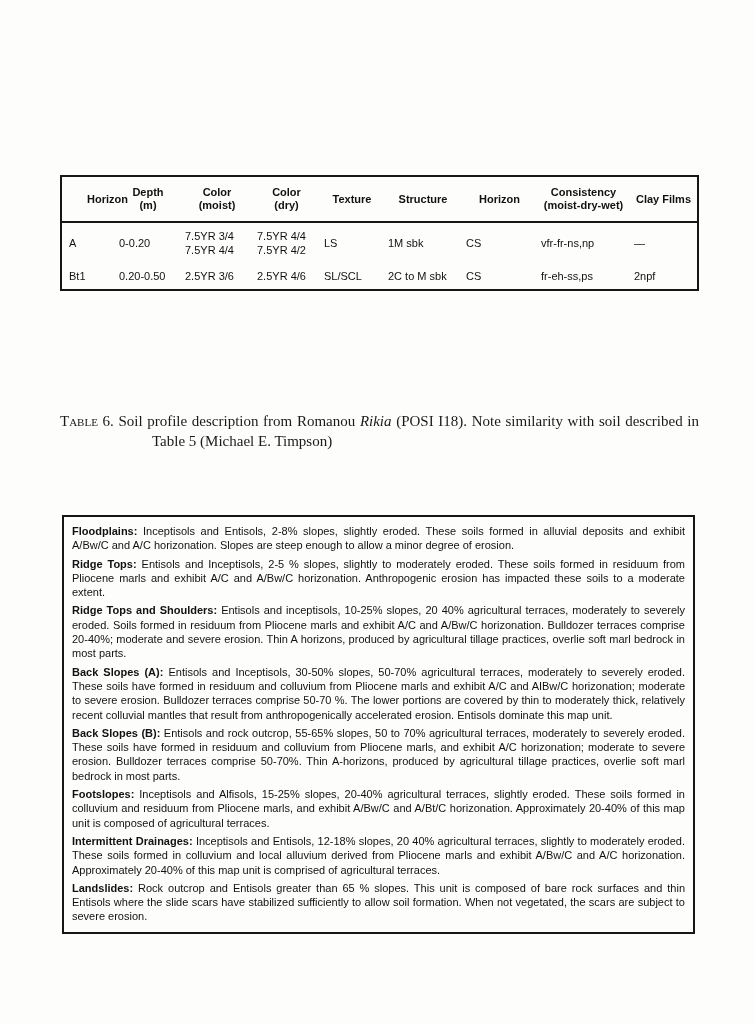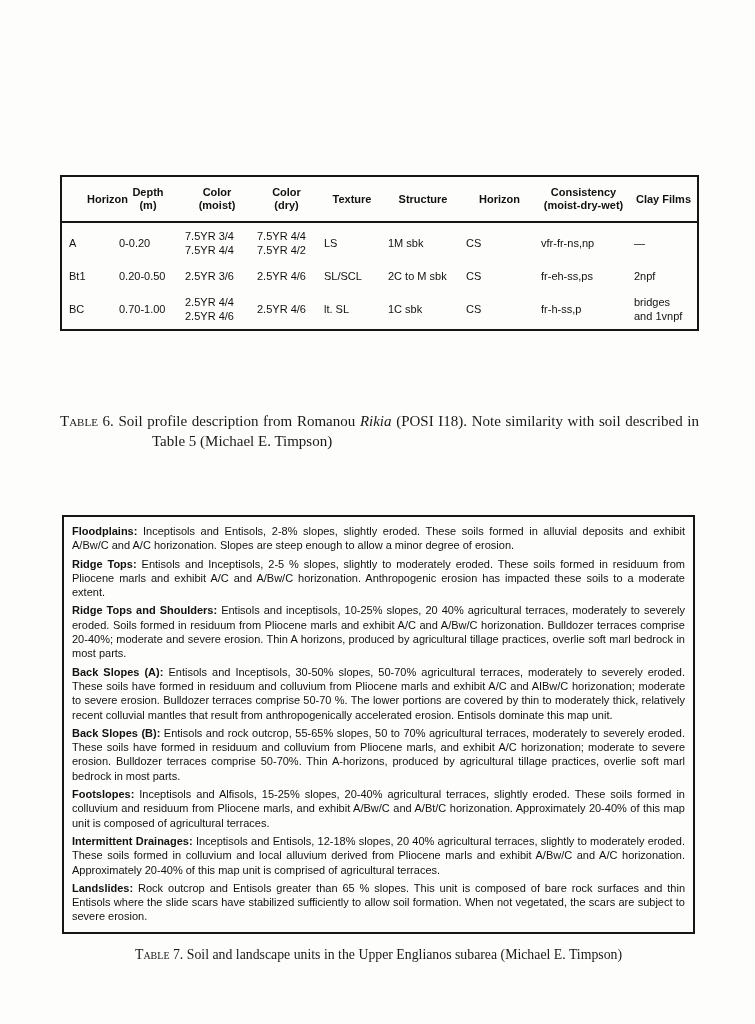--- a/index.html
+++ b/index.html
@@ -106,45 +106,31 @@
         <td class="first">Bt1</td>
         <td>0.20-0.50</td>
         <td>2.5YR 3/6</td>
         <td>2.5YR 4/6</td>
         <td>SL/SCL</td>
         <td>2C to M sbk</td>
         <td>CS</td>
         <td>fr-eh-ss,ps</td>
         <td>2npf</td>
       </tr>
-      <tr>
-        <td class="first">BC</td>
-        <td>0.70-1.00</td>
-        <td>2.5YR 4/4
-2.5YR 4/6</td>
-        <td>2.5YR 4/6</td>
-        <td>lt. SL</td>
-        <td>1C sbk</td>
-        <td>CS</td>
-        <td>fr-h-ss,p</td>
-        <td>bridges
-and 1vnpf</td>
-      </tr>
     </tbody>
   </table>
 
   <div class="caption6"><span class="smallcaps">Table 6.</span><span> Soil profile description from Romanou </span><i>Rikia</i><span> (POSI I18).  Note similarity with soil described in Table 5 (Michael E. Timpson)</span></div>
 
   <div class="units-wrap">
     <div class="units-box">
       <p><b>Floodplains:</b><span> Inceptisols and Entisols, 2-8% slopes, slightly eroded. These soils formed in alluvial deposits and exhibit A/Bw/C and A/C horizonation. Slopes are steep enough to allow a minor degree of erosion.</span></p>
       <p><b>Ridge Tops:</b><span> Entisols and Inceptisols, 2-5 % slopes, slightly to moderately eroded. These soils formed in residuum from Pliocene marls and exhibit A/C and A/Bw/C horizonation. Anthropogenic erosion has impacted these soils to a moderate extent.</span></p>
       <p><b>Ridge Tops and Shoulders:</b><span> Entisols and inceptisols, 10-25% slopes, 20 40% agricultural terraces, moderately to severely eroded. Soils formed in residuum from Pliocene marls and exhibit A/C and A/Bw/C horizonation. Bulldozer terraces comprise 20-40%; moderate and severe erosion. Thin A horizons, produced by agricultural tillage practices, overlie soft marl bedrock in most parts.</span></p>
       <p><b>Back Slopes (A):</b><span> Entisols and Inceptisols, 30-50% slopes, 50-70% agricultural terraces, moderately to severely eroded. These soils have formed in residuum and colluvium from Pliocene marls and exhibit A/C and AIBw/C horizonation; moderate to severe erosion. Bulldozer terraces comprise 50-70 %. The lower portions are covered by thin to moderately thick, relatively recent colluvial mantles that result from anthropogenically accelerated erosion. Entisols dominate this map unit.</span></p>
       <p><b>Back Slopes (B):</b><span> Entisols and rock outcrop, 55-65% slopes, 50 to 70% agricultural terraces, moderately to severely eroded. These soils have formed in residuum and colluvium from Pliocene marls, and exhibit A/C horizonation; moderate to severe erosion. Bulldozer terraces comprise 50-70%. Thin A-horizons, produced by agricultural tillage practices, overlie soft marl bedrock in most parts.</span></p>
       <p><b>Footslopes:</b><span> Inceptisols and Alfisols, 15-25% slopes, 20-40% agricultural terraces, slightly eroded. These soils formed in colluvium and residuum from Pliocene marls, and exhibit A/Bw/C and A/Bt/C horizonation. Approximately 20-40% of this map unit is composed of agricultural terraces.</span></p>
       <p><b>Intermittent Drainages:</b><span> Inceptisols and Entisols, 12-18% slopes, 20 40% agricultural terraces, slightly to moderately eroded. These soils formed in colluvium and local alluvium derived from Pliocene marls and exhibit A/Bw/C and A/C horizonation. Approximately 20-40% of this map unit is comprised of agricultural terraces.</span></p>
       <p><b>Landslides:</b><span> Rock outcrop and Entisols greater than 65 % slopes. This unit is composed of bare rock surfaces and thin Entisols where the slide scars have stabilized sufficiently to allow soil formation. When not vegetated, the scars are subject to severe erosion.</span></p>
     </div>
-    <div class="caption7"><span class="smallcaps">Table 7.</span><span> Soil and landscape units in the Upper Englianos subarea (Michael E. Timpson)</span></div>
   </div>
 
 </div>
 
 </body></html>

